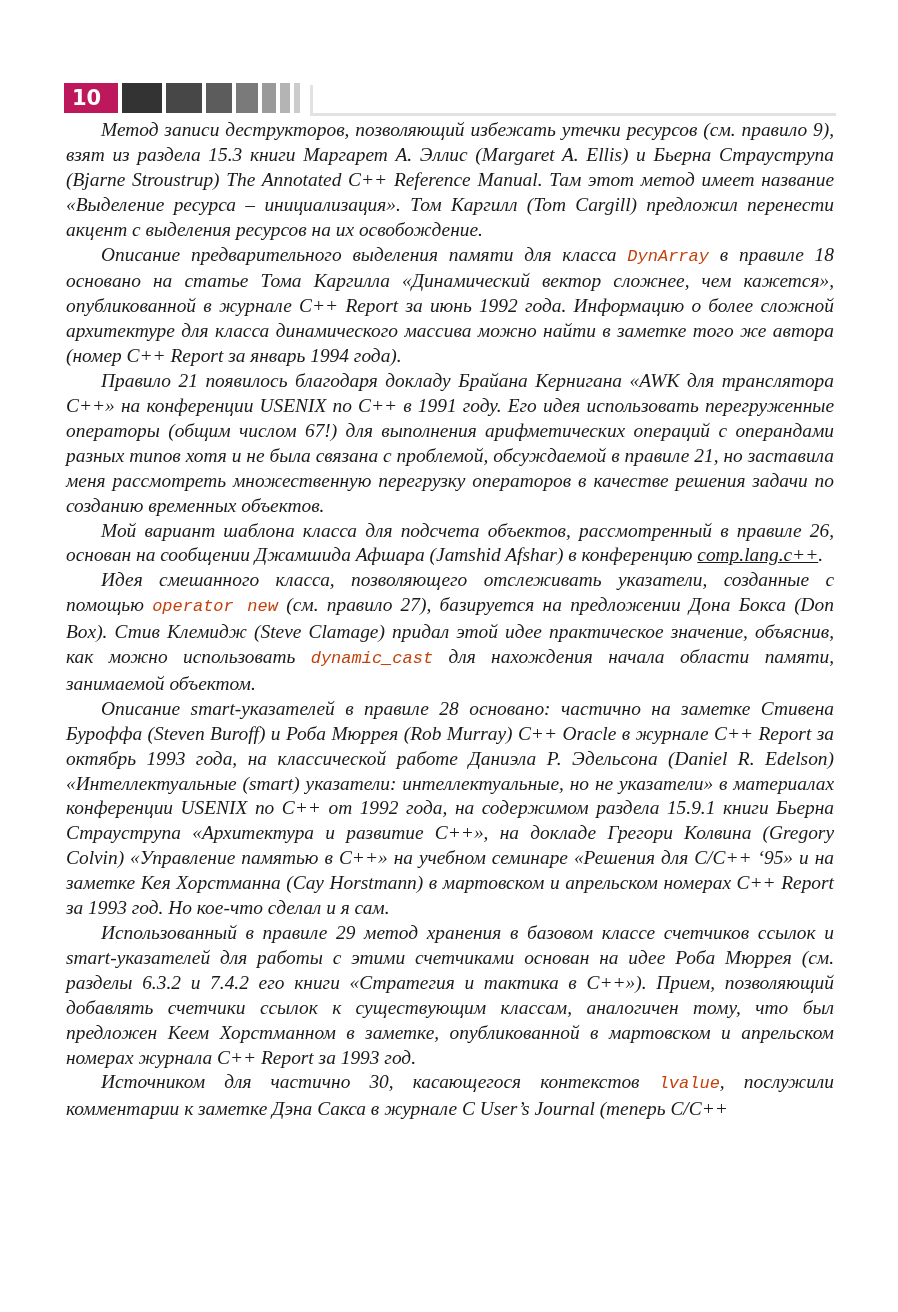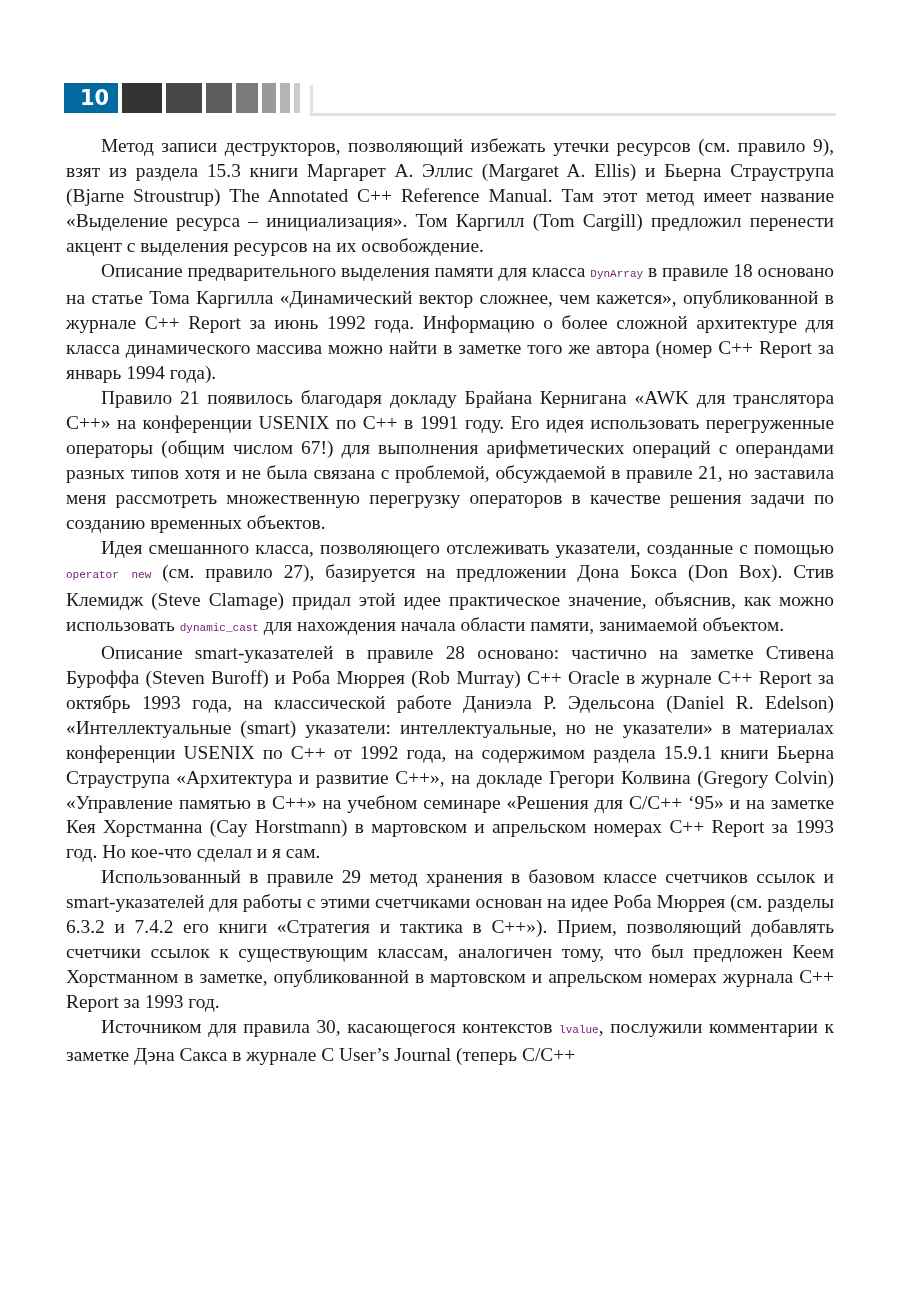--- a/index.html
+++ b/index.html
@@ -1,25 +1,25 @@
 <!DOCTYPE html>
 <html><head>
 <meta charset="utf-8">
 <style>
   html, body { margin:0; padding:0; background:#ffffff; }
   body { width:898px; height:1312px; position:relative; overflow:hidden; font-family:"Liberation Serif", "DejaVu Serif", serif; color:#1a1a1a; }
   .header { position:absolute; top:83px; left:64px; width:772px; height:30px; }
-  .page-num { position:absolute; left:0; top:0; width:54px; height:30px; background:#0369a1; color:#fff; font-family:"DejaVu Sans", sans-serif; font-weight:bold; font-size:21px; line-height:30px; padding-left:16px; box-sizing:border-box; }
+  .page-num { position:absolute; left:0; top:0; width:54px; height:30px; background:#be185d; color:#fff; font-family:"DejaVu Sans", sans-serif; font-weight:bold; font-size:21px; line-height:30px; padding-left:8px; box-sizing:border-box; }
   .bar { position:absolute; top:0; height:30px; }
   .header-title { position:absolute; right:0; top:-4px; font-family:"DejaVu Sans", sans-serif; font-weight:bold; font-size:22px; color:#6e6e6e; letter-spacing:-0.3px; white-space:nowrap; }
   .header-rule { position:absolute; left:246px; right:0; top:30px; height:3px; background:#e2e2e2; }
   .header-vrule { position:absolute; left:246px; top:2px; width:3px; height:28px; background:#e2e2e2; }
-  .content { position:absolute; top:134px; left:66px; width:768px; font-size:19.4px; line-height:24.9px; text-align:justify; }
+  .content { position:absolute; top:118px; left:66px; width:768px; font-size:19.4px; line-height:24.9px; text-align:justify;font-style:italic; }
   .para { margin:0; text-indent:35px; }
-  .mono { font-family:"Liberation Mono", "DejaVu Sans Mono", monospace; font-size:11px; color:#701a75; }
+  .mono { font-family:"Liberation Mono", "DejaVu Sans Mono", monospace; font-size:17px; color:#c2410c; }
   .link { text-decoration:underline; }
 </style>
 </head>
 <body>
 
 <div class="header">
   <div class="page-num">10</div>
   <div id="bars">
       <div class="bar" style="left: 58px; width: 40px; background: rgb(51, 51, 51);"></div>
       <div class="bar" style="left: 102px; width: 36px; background: rgb(71, 71, 71);"></div>
@@ -30,17 +30,18 @@
       <div class="bar" style="left: 230px; width: 6px; background: rgb(204, 204, 204);"></div>
     </div>
   <div class="header-vrule"></div>
   <div class="header-rule"></div>
 </div>
 
 <div class="content" id="content">
     <p class="para"><span>Метод записи деструкторов, позволяющий избежать утечки ресурсов (см. правило 9), взят из раздела 15.3 книги Маргарет А. Эллис (Margaret A. Ellis) и Бьерна Страуструпа (Bjarne Stroustrup) The Annotated C++ Reference Manual. Там этот метод имеет название «Выделение ресурса – инициализация». Том Каргилл (Tom Cargill) предложил перенести акцент с выделения ресурсов на их освобождение.</span></p>
     <p class="para"><span>Описание предварительного выделения памяти для класса </span><span class="mono">DynArray</span><span> в правиле 18 основано на статье Тома Каргилла «Динамический вектор сложнее, чем кажется», опубликованной в журнале C++ Report за июнь 1992 года. Информацию о более сложной архитектуре для класса динамического массива можно найти в заметке того же автора (номер C++ Report за январь 1994 года).</span></p>
     <p class="para"><span>Правило 21 появилось благодаря докладу Брайана Кернигана «AWK для транслятора C++» на конференции USENIX по C++ в 1991 году. Его идея использовать перегруженные операторы (общим числом 67!) для выполнения арифметических операций с операндами разных типов хотя и не была связана с проблемой, обсуждаемой в правиле 21, но заставила меня рассмотреть множественную перегрузку операторов в качестве решения задачи по созданию временных объектов.</span></p>
+    <p class="para"><span>Мой вариант шаблона класса для подсчета объектов, рассмотренный в правиле 26, основан на сообщении Джамшида Афшара (Jamshid Afshar) в конференцию </span><span class="link">comp.lang.c++</span><span>.</span></p>
     <p class="para"><span>Идея смешанного класса, позволяющего отслеживать указатели, созданные с помощью </span><span class="mono">operator new</span><span> (см. правило 27), базируется на предложении Дона Бокса (Don Box). Стив Клемидж (Steve Clamage) придал этой идее практическое значение, объяснив, как можно использовать </span><span class="mono">dynamic_cast</span><span> для нахождения начала области памяти, занимаемой объектом.</span></p>
     <p class="para"><span>Описание smart-указателей в правиле 28 основано: частично на заметке Стивена Буроффа (Steven Buroff) и Роба Мюррея (Rob Murray) C++ Oracle в журнале C++ Report за октябрь 1993 года, на классической работе Даниэла Р. Эдельсона (Daniel R. Edelson) «Интеллектуальные (smart) указатели: интеллектуальные, но не указатели» в материалах конференции USENIX по C++ от 1992 года, на содержимом раздела 15.9.1 книги Бьерна Страуструпа «Архитектура и развитие C++», на докладе Грегори Колвина (Gregory Colvin) «Управление памятью в C++» на учебном семинаре «Решения для C/C++ ‘95» и на заметке Кея Хорстманна (Cay Horstmann) в мартовском и апрельском номерах C++ Report за 1993 год. Но кое-что сделал и я сам.</span></p>
     <p class="para"><span>Использованный в правиле 29 метод хранения в базовом классе счетчиков ссылок  и smart-указателей для работы с этими счетчиками основан на идее Роба Мюррея (см. разделы 6.3.2 и 7.4.2 его книги «Стратегия и тактика в C++»). Прием, позволяющий добавлять счетчики ссылок к существующим классам, аналогичен тому, что был предложен Кеем Хорстманном в заметке, опубликованной в мартовском и апрельском номерах журнала C++ Report за 1993 год.</span></p>
-    <p class="para"><span>Источником для правила 30, касающегося контекстов </span><span class="mono">lvalue</span><span>, послужили комментарии к заметке Дэна Сакса в журнале C User’s Journal (теперь C/C++</span></p>
+    <p class="para"><span>Источником для частично 30, касающегося контекстов </span><span class="mono">lvalue</span><span>, послужили комментарии к заметке Дэна Сакса в журнале C User’s Journal (теперь C/C++</span></p>
   </div>
 
 </body></html>

